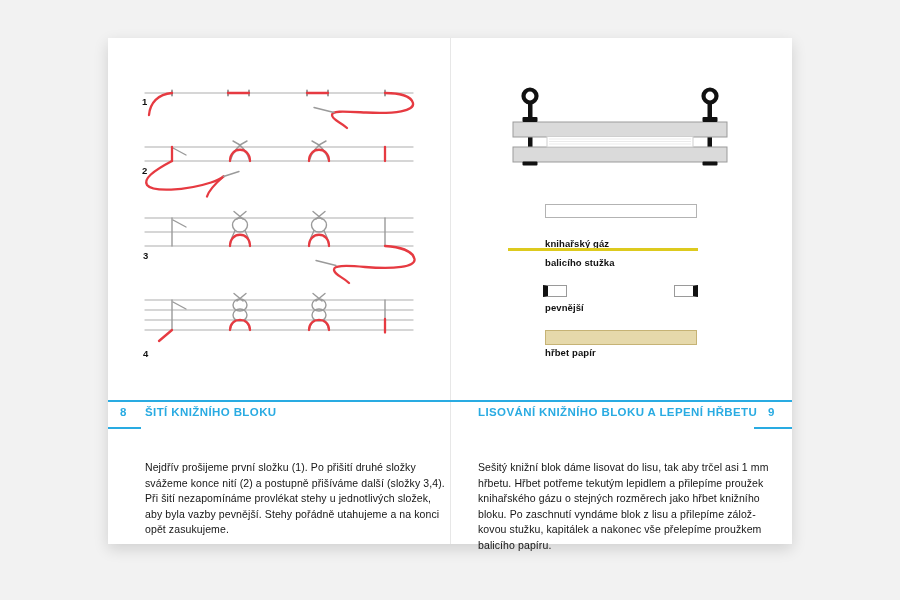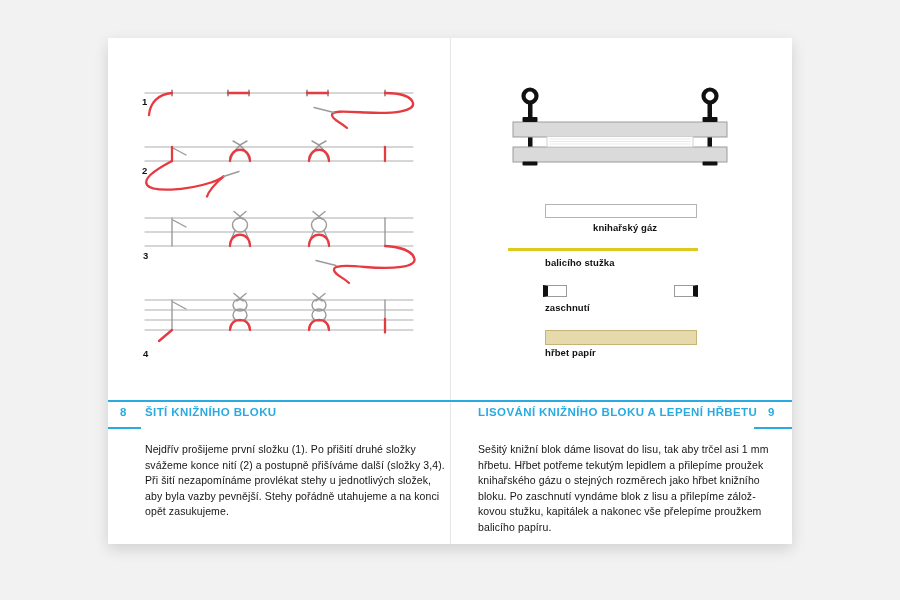--- a/index.html
+++ b/index.html
@@ -29,21 +29,21 @@
   }
   .section-title{
     position:absolute;top:368px;
     color:#29abe2;font-size:11.5px;font-weight:bold;letter-spacing:.4px;
     white-space:nowrap;
   }
   .num-underline{
     position:absolute;top:389px;height:2px;background:#29abe2;
   }
   .body-text{
-    position:absolute;top:404px;
+    position:absolute;top:422px;
     color:#151515;font-size:10.5px;line-height:15.5px;
     white-space:pre-line;letter-spacing:.1px;
   }
   .fig-num{
     position:absolute;
     color:#111;font-size:9.5px;font-weight:bold;
   }
   .mat-label{
     position:absolute;
     color:#111;font-size:9.5px;font-weight:bold;letter-spacing:.1px;
@@ -210,28 +210,28 @@
       <rect x="17.5" y="32" width="15" height="5" rx="1" fill="#111"></rect>
       <rect x="197.5" y="32" width="15" height="5" rx="1" fill="#111"></rect>
       <rect x="17.5" y="76.5" width="15" height="4" rx="1" fill="#111"></rect>
       <rect x="197.5" y="76.5" width="15" height="4" rx="1" fill="#111"></rect>
 
       <circle cx="25" cy="11" r="6.5" fill="none" stroke="#111" stroke-width="4.2"></circle>
       <circle cx="205" cy="11" r="6.5" fill="none" stroke="#111" stroke-width="4.2"></circle>
     </svg>
 
     <div class="gauze-swatch"></div>
-    <div class="mat-label" style="left:437px;top:184px;margin-left:48px;">knihařský gáz</div>
+    <div class="mat-label" style="left:437px;top:200px;">knihařský gáz</div>
 
     <div class="ribbon-swatch"></div>
     <div class="mat-label" style="left:437px;top:219px;">balicího stužka</div>
 
     <div class="headband left"></div>
     <div class="headband right"></div>
-    <div class="mat-label" style="left:437px;top:264px;">zaschnutí</div>
+    <div class="mat-label" style="left:437px;top:264px;">pevnější</div>
 
     <div class="paper-swatch"></div>
     <div class="mat-label" style="left:437px;top:309px;">hřbet papír</div>
 
     <div class="section-title" style="left:370px;text-align:center;">LISOVÁNÍ KNIŽNÍHO BLOKU A LEPENÍ HŘBETU</div>
     <div class="pagenum" style="left:660px;">9</div>
     <div class="num-underline" style="left:646px;width:38px;"></div>
 
     <div class="body-text" style="left:370px;">Sešitý knižní blok dáme lisovat do lisu, tak aby trčel asi 1 mm
 hřbetu. Hřbet potřeme tekutým lepidlem a přilepíme proužek

